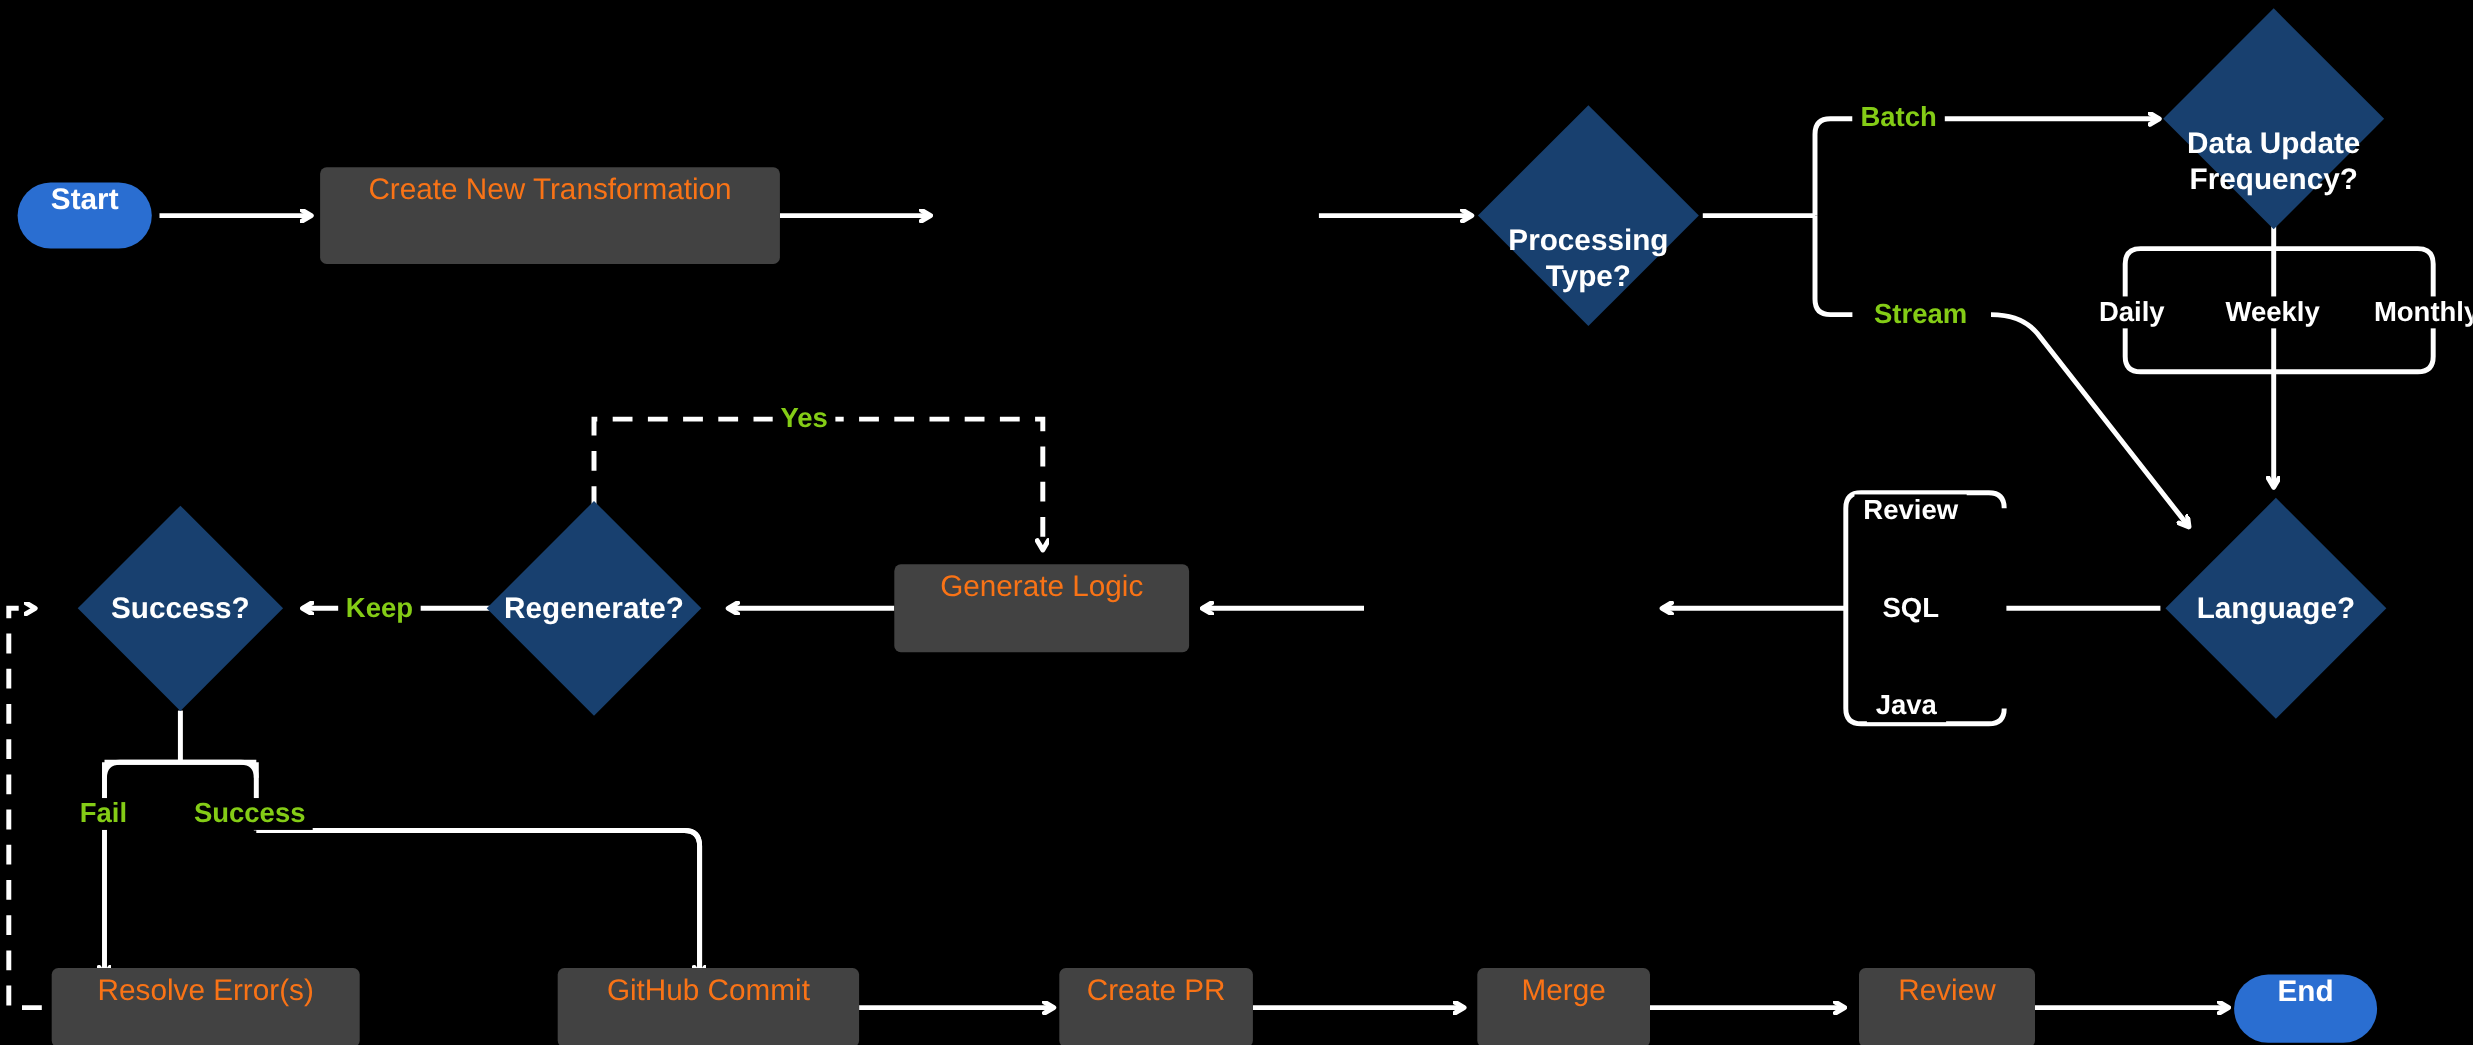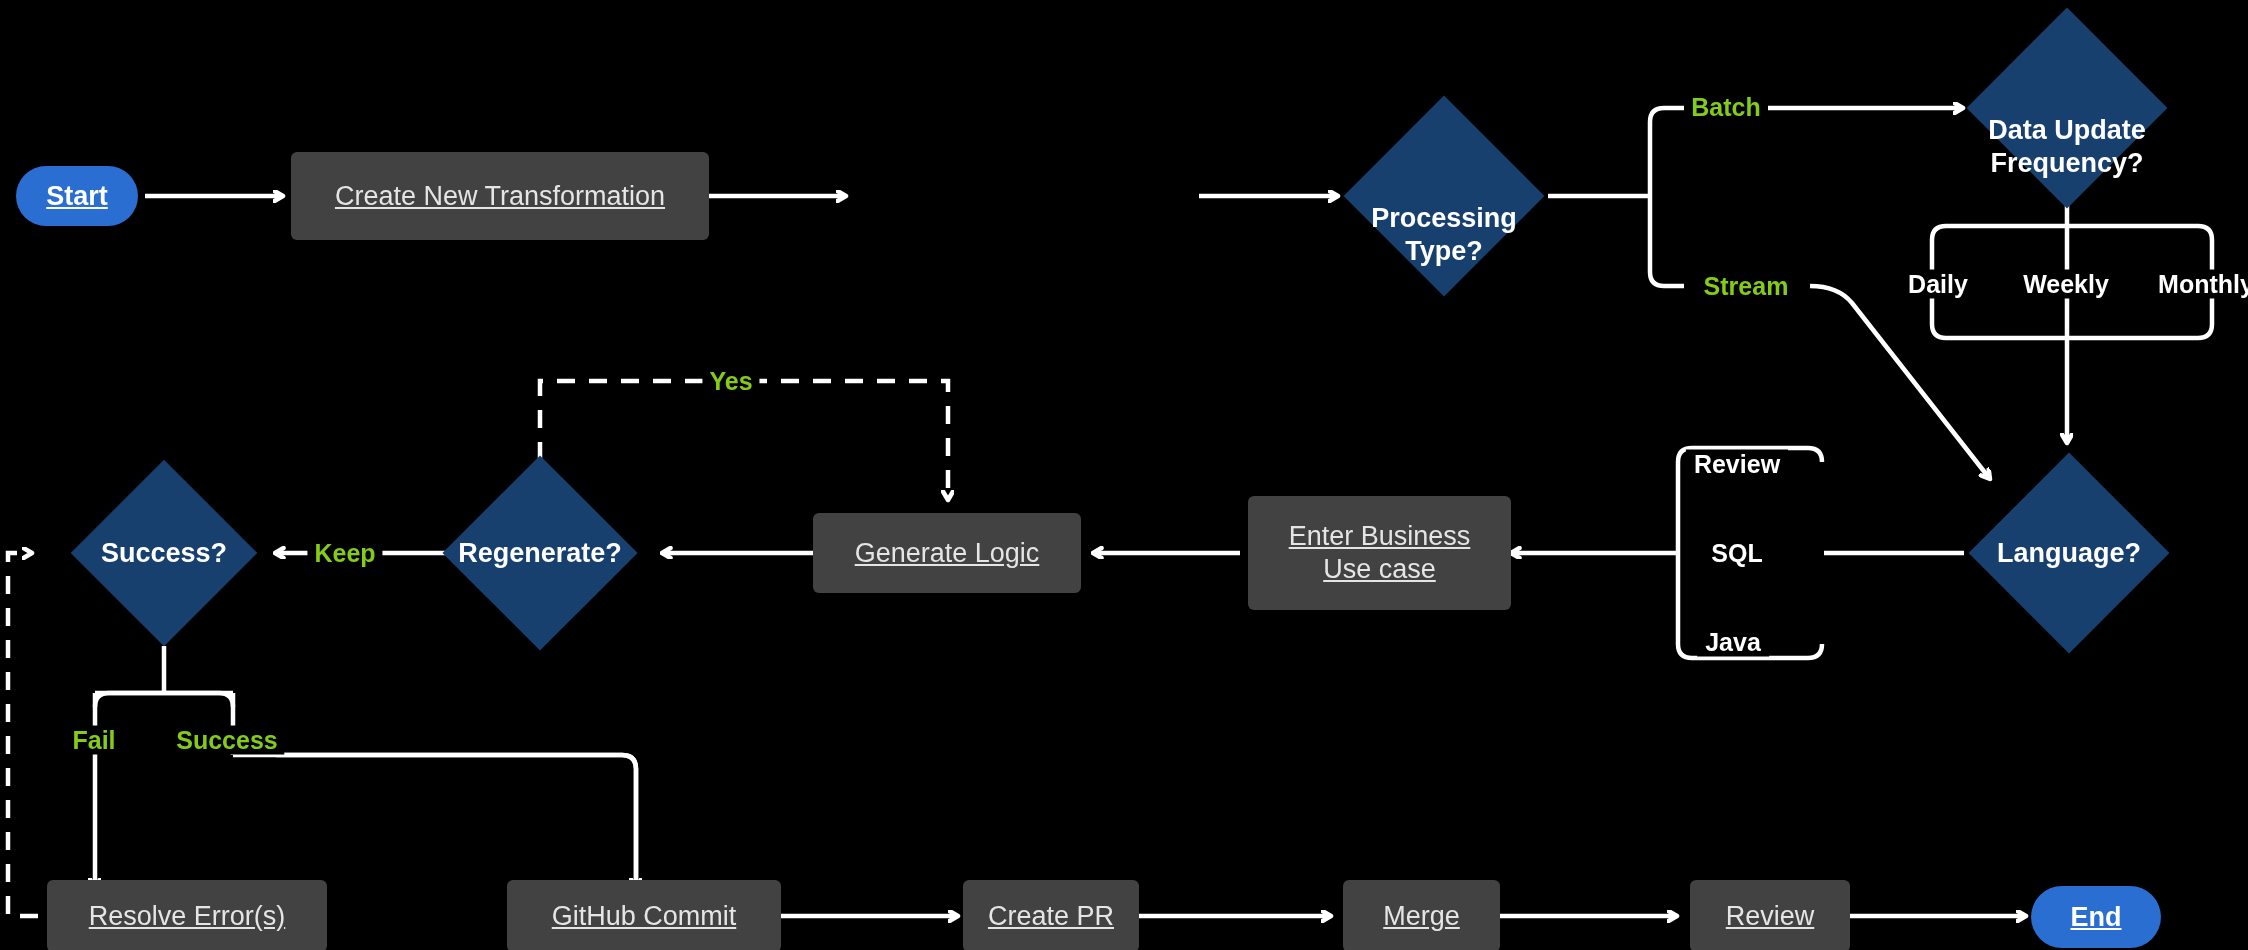--- a/index.html
+++ b/index.html
@@ -3,22 +3,22 @@
 <meta charset="utf-8">
 <title>Transformation Flowchart</title>
 <style>
   html,body{margin:0;padding:0;background:#000;}
   body{
     width:2248px;height:950px;overflow:hidden;position:relative;
     font-family:"Liberation Sans","DejaVu Sans",sans-serif;
   }
   #canvas{position:absolute;left:0;top:0;width:2248px;height:950px;}
   svg.layer{position:absolute;left:0;top:0;width:2248px;height:950px;overflow:visible;}
-  .node{position:absolute;display:flex;align-items:center;justify-content:center;text-align:center;box-sizing:border-box;text-decoration:underline;}
-  .proc{background:#424242;border-radius:6px;color:#e5e5e5;font-size:27px;font-weight:400;line-height:1.22;padding:4px 10px;}
+  .node{position:absolute;display:flex;align-items:flex-start;justify-content:center;text-align:center;box-sizing:border-box;}
+  .proc{background:#424242;border-radius:6px;color:#f97316;font-size:27px;font-weight:400;line-height:1.22;padding:4px 10px;}
   .term{background:#2a6ed1;border-radius:999px;color:#ffffff;font-size:27px;font-weight:600;}
   .dia-wrap{position:absolute;}
   .dia-shape{position:absolute;left:0;top:0;width:100%;height:100%;background:#18406f;
              transform:rotate(45deg);}
   .dia-text{position:absolute;left:0;top:0;width:100%;height:100%;
             display:flex;align-items:center;justify-content:center;text-align:center;
             color:#fff;font-size:27px;font-weight:600;line-height:1.2;z-index:2;
             white-space:nowrap;}
   .dia-text.two{white-space:normal;align-items:flex-end;}
   .edge-label{position:absolute;color:#84cc16;font-size:25px;font-weight:700;
@@ -118,23 +118,20 @@
     </div>
   </div>
 
   <div class="dia-wrap" style="left:1998px;top:482px;width:142px;height:142px;">
     <div class="dia-shape"></div>
     <div class="dia-text" style="width:220px;left:-39px;">
       <span>Language?</span>
     </div>
   </div>
 
-  <div class="node proc" style="left:1248px;top:496px;width:263px;height:114px;">
-    <span><span>Enter Business</span><br><span>Use case</span></span>
-  </div>
 
   <div class="node proc" style="left:813px;top:513px;width:268px;height:80px;">
     <span>Generate Logic</span>
   </div>
 
   <div class="dia-wrap" style="left:471px;top:484px;width:138px;height:138px;">
     <div class="dia-shape"></div>
     <div class="dia-text" style="width:240px;left:-51px;">
       <span>Regenerate?</span>
     </div>

